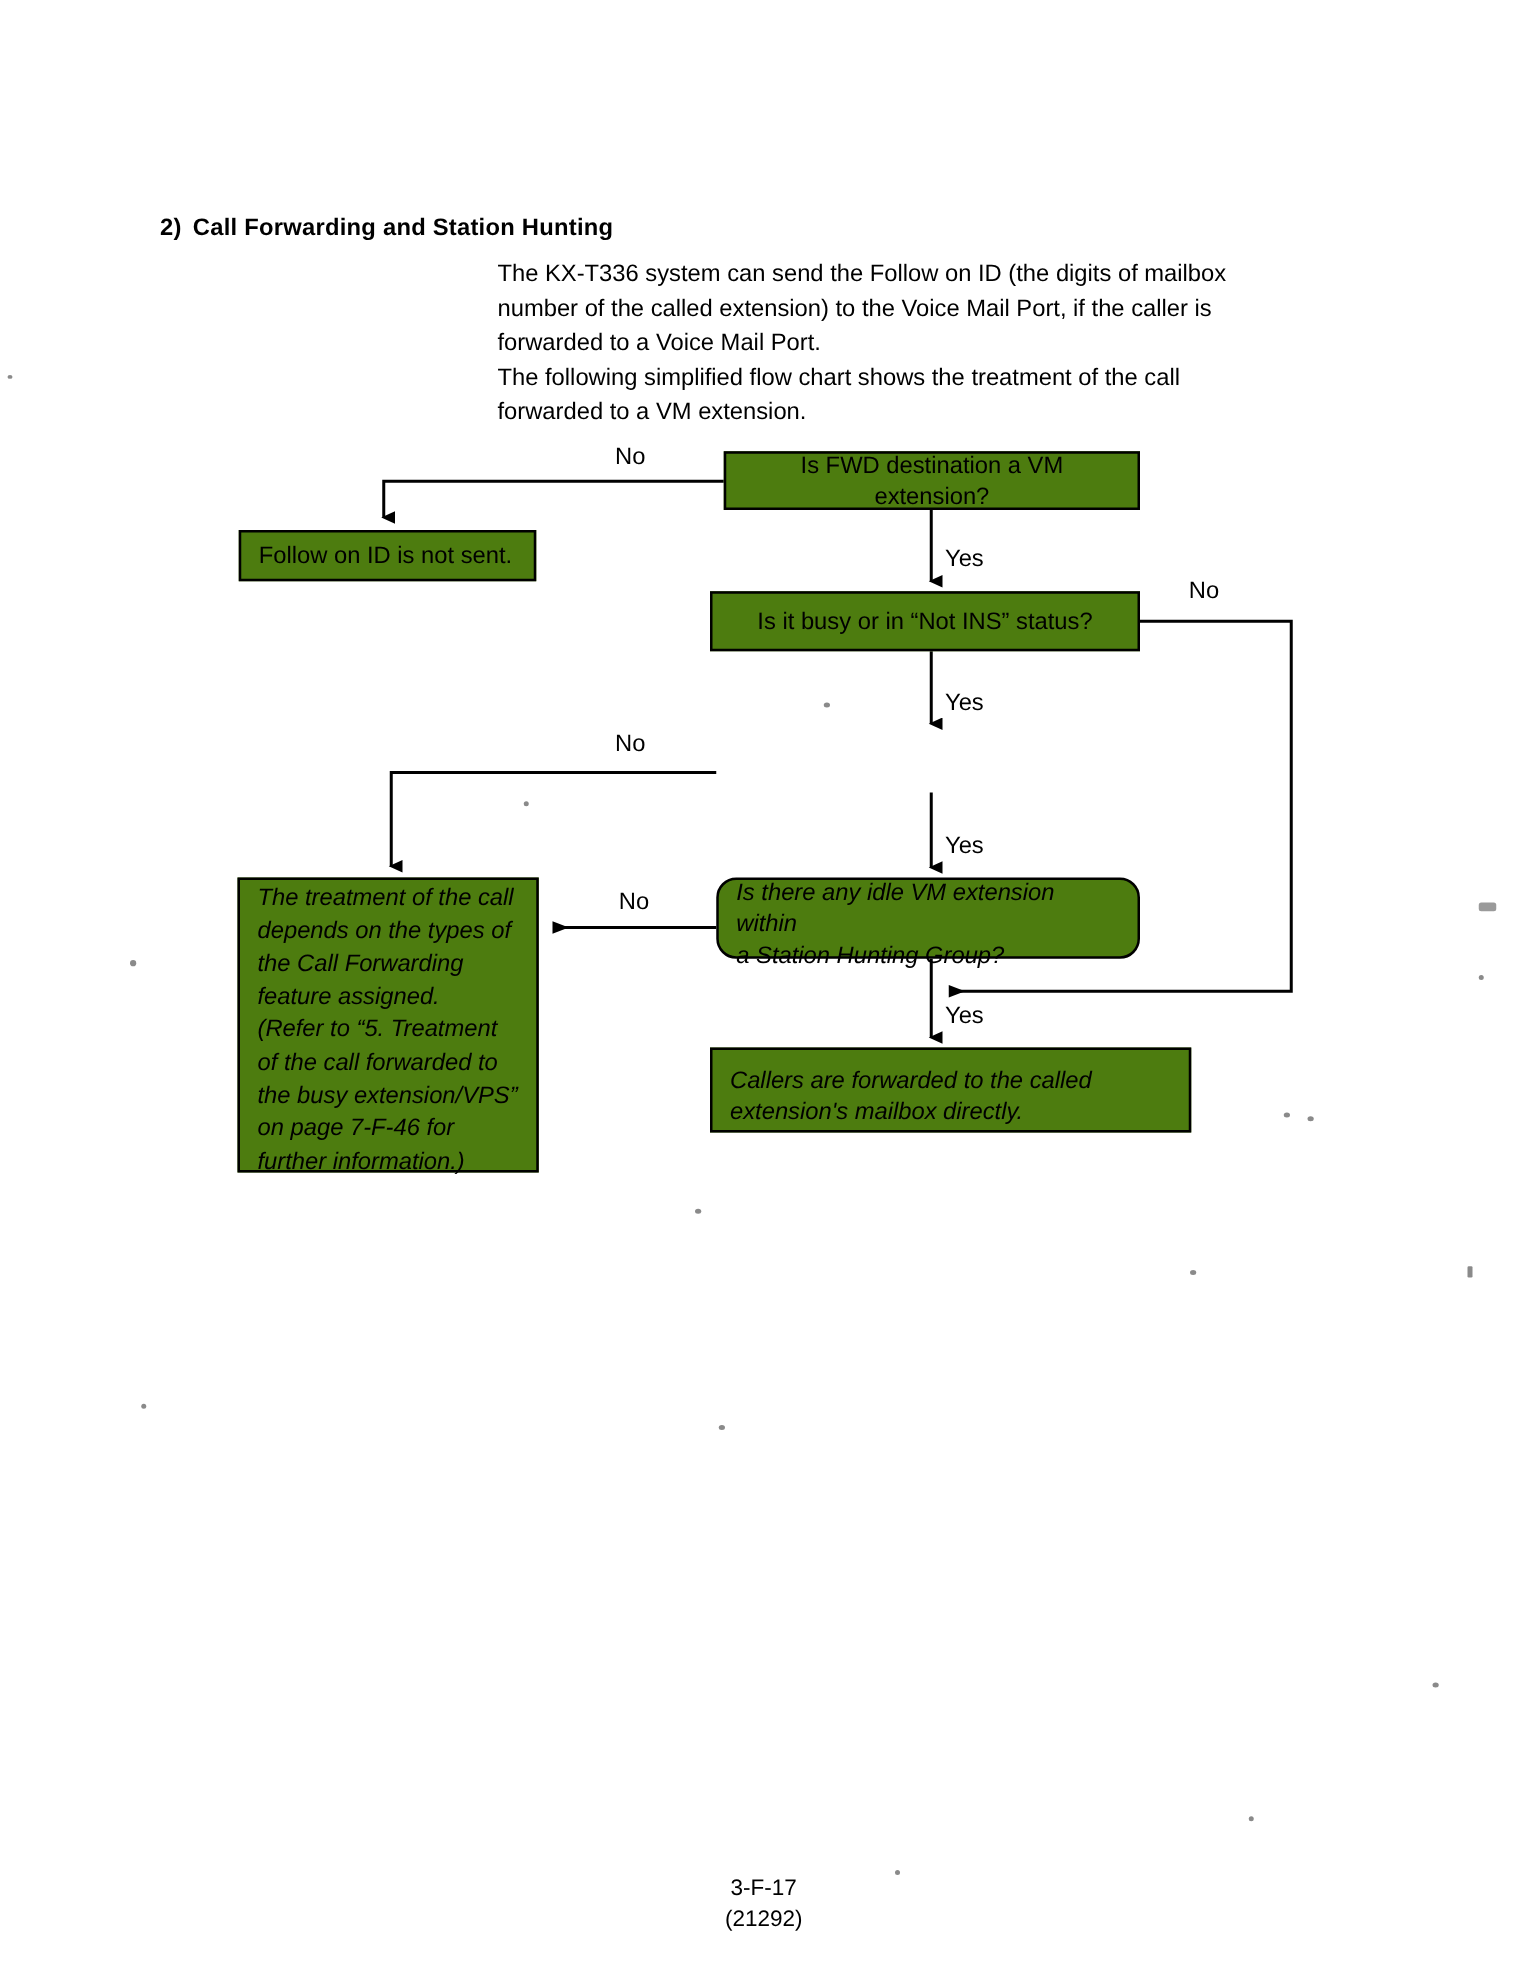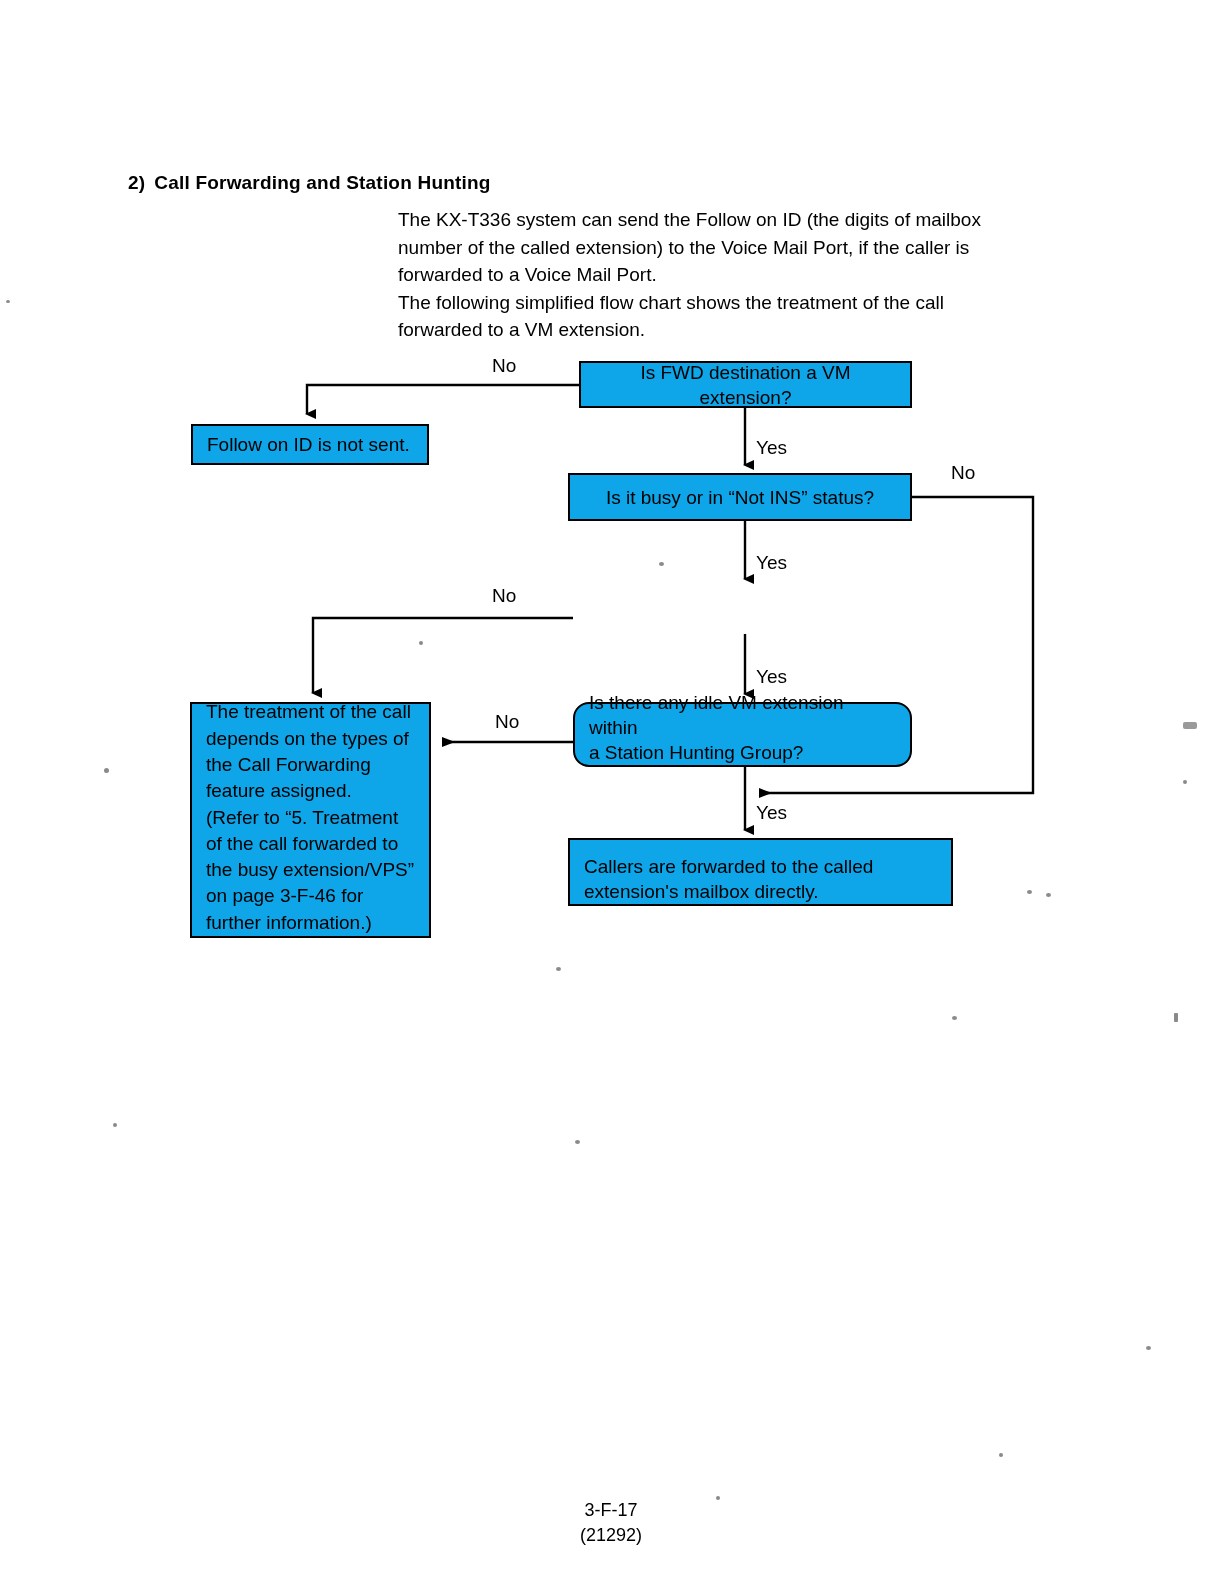--- a/index.html
+++ b/index.html
@@ -52,34 +52,34 @@
   }
   #flow-svg {
     position: absolute;
     left: 0;
     top: 0;
   }
 
   .fbox {
     position: absolute;
     border: 2px solid #000;
-    background: #0ea5e9;
+    background: #4d7c0f;
     box-sizing: border-box;
     font-size: 19px;
     line-height: 25px;
     display: flex;
     align-items: center;
   }
   .fbox .txt {
     padding: 0 14px;
     width: 100%;
     box-sizing: border-box;
   }
   .fbox.center .txt { text-align: center; }
-  .fbox.top { align-items: flex-end; }
+  .fbox.top { align-items: center; font-style: italic; }
   .fbox.top .txt { padding-top: 9px; }
 
   .edge-label {
     position: absolute;
     font-size: 19px;
     line-height: 19px;
     white-space: nowrap;
   }
 
   
@@ -168,21 +168,21 @@
 
     <div class="fbox top" style="left:190px; top:702px; width:241px; height:236px; line-height:26.3px;">
       <span class="txt">
         <span>The treatment of the call</span><br>
         <span>depends on the types of</span><br>
         <span>the Call Forwarding</span><br>
         <span>feature assigned.</span><br>
         <span>(Refer to “5. Treatment</span><br>
         <span>of the call forwarded to</span><br>
         <span>the busy extension/VPS”</span><br>
-        <span>on page 3-F-46 for</span><br>
+        <span>on page 7-F-46 for</span><br>
         <span>further information.)</span>
       </span>
     </div>
 
     <div class="fbox top" style="left:568px; top:838px; width:385px; height:68px;">
       <span class="txt">
         <span>Callers are forwarded to the called</span><br>
         <span>extension's mailbox directly.</span>
       </span>
     </div>

